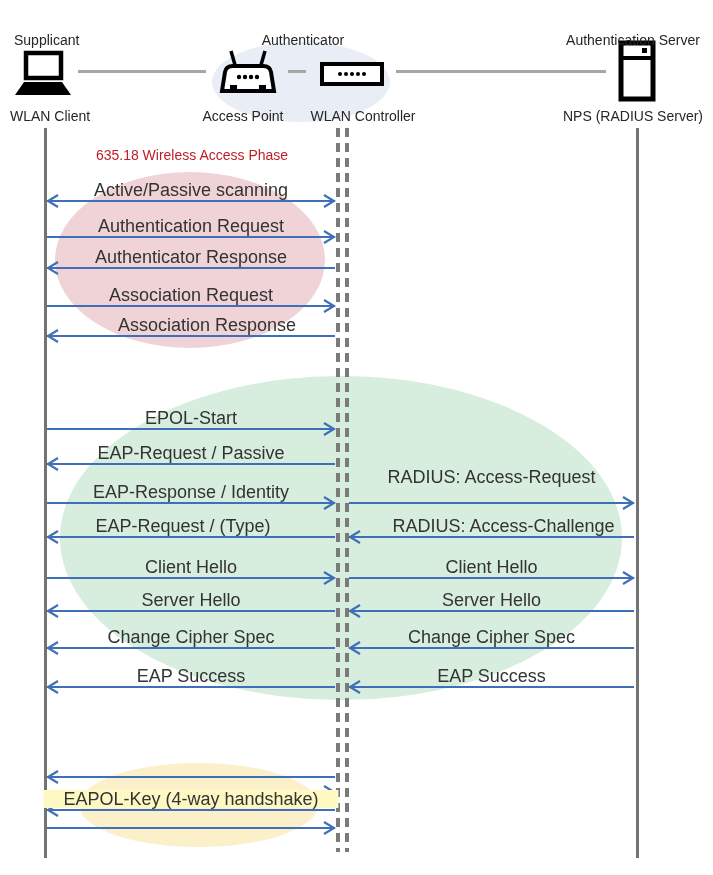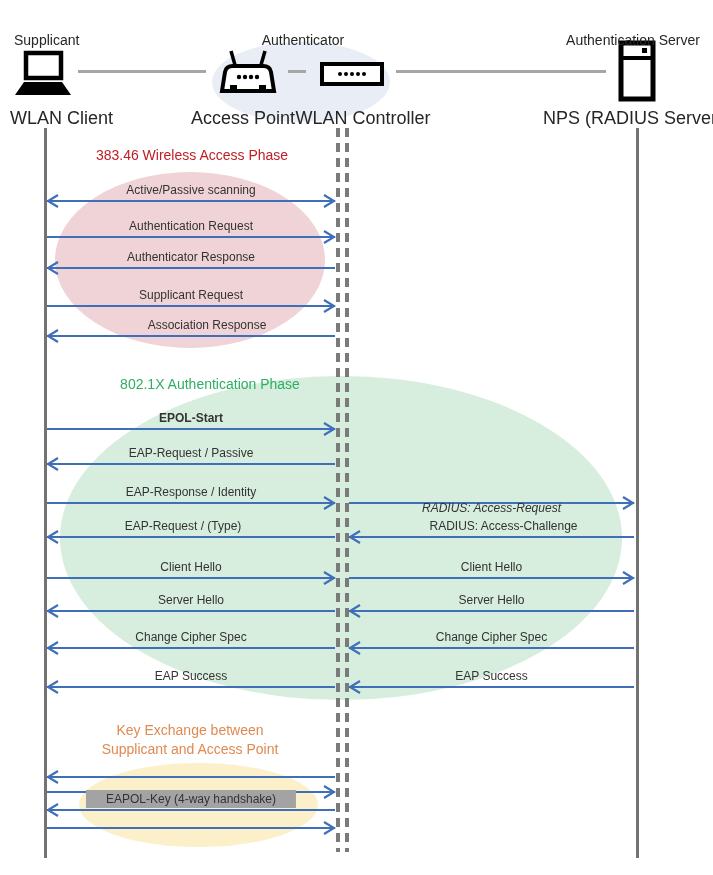--- a/index.html
+++ b/index.html
@@ -6,37 +6,37 @@
   body{font-family:"Liberation Sans", sans-serif; width:713px; height:875px; position:relative; overflow:hidden;}
   #diagram{position:absolute; inset:0; width:713px; height:875px;}
 
   .ellipse{position:absolute; border-radius:50%; z-index:0;}
   #el-blue{left:212px; top:42px; width:178px; height:80px;}
   #el-red{left:55px; top:172px; width:270px; height:176px;}
   #el-green{left:60px; top:376px; width:562px; height:324px;}
   #el-yellow{left:79px; top:763px; width:239px; height:84px;}
 
   .role{position:absolute; top:20px; font-size:14px; color:#262626; white-space:nowrap; z-index:3;margin-top:12px;}
-  .devname{position:absolute; top:108px; font-size:18px; color:#262626; white-space:nowrap; z-index:3;}
+  .devname{position:absolute; top:108px; font-size:14px; color:#262626; white-space:nowrap; z-index:3;}
   .ctr{transform:translateX(-50%);}
 
   .icon{position:absolute; z-index:2;}
 
   .connector{position:absolute; top:70px; height:3px; background:#A6A6A6; z-index:1;}
 
   .lifeline{position:absolute; top:128px; width:3px; height:730px; background:#737373; z-index:1;}
   .dashline{position:absolute; top:128px; width:4px; height:724px; z-index:1;
     background:repeating-linear-gradient(180deg,#7a7a7a 0 9px,transparent 9px 15px);}
 
   .phase-title{position:absolute; font-size:14px; white-space:pre-line; text-align:center; transform:translateX(-50%); z-index:4; line-height:19px;}
   #pt-red{left:192px; top:146px;}
   #pt-green{left:210px; top:375px;}
   #pt-orange{left:190px; top:721px;}
 
-  .msg-label{position:absolute; font-size:12px; color:#333; white-space:nowrap; transform:translateX(-50%); z-index:4; line-height:18px;}
+  .msg-label{position:absolute; font-size:18px; color:#333; white-space:nowrap; transform:translateX(-50%); z-index:4; line-height:18px;}
   .msg-arrow{position:absolute; z-index:3;}
 </style>
 </head>
 <body>
 
 <div id="diagram">
 
   <div class="ellipse" id="el-blue" style="background: rgb(233, 237, 246);"></div>
   <div class="ellipse" id="el-red" style="background: rgb(240, 211, 214);"></div>
   <div class="ellipse" id="el-green" style="background: rgb(215, 237, 221);"></div>
@@ -85,24 +85,21 @@
   <div class="devname" style="left:10px;">WLAN Client</div>
   <div class="devname ctr" style="left:243px;">Access Point</div>
   <div class="devname ctr" style="left:363px;text-align:center;">WLAN Controller</div>
   <div class="devname ctr" style="left:633px;">NPS (RADIUS Server)</div>
 
   <div class="lifeline" style="left:44px;"></div>
   <div class="dashline" style="left:336px;"></div>
   <div class="dashline" style="left:345px;"></div>
   <div class="lifeline" style="left:636px;"></div>
 
-  <div class="phase-title" id="pt-red" style="color: rgb(190, 32, 38);">383.46 Wireless Access Phase</div>
-  <div class="phase-title" id="pt-green" style="color: rgb(47, 174, 99);">802.1X Authentication Phase</div>
-  <div class="phase-title" id="pt-orange" style="color: rgb(224, 138, 82);">Key Exchange between
-Supplicant and Access Point</div>
+  <div class="phase-title" id="pt-red" style="color: rgb(190, 32, 38);">635.18 Wireless Access Phase</div>
 
   <div id="messages">
       <svg width="290" height="16" class="msg-arrow" style="left: 46px; top: 193px;">
         <line x1="1" y1="8" x2="289" y2="8" stroke="#3E6FB8" stroke-width="2"></line>
         <polyline points="12,2 2,8 12,14" fill="none" stroke="#3E6FB8" stroke-width="2.2"></polyline>
         <polyline points="278,2 288,8 278,14" fill="none" stroke="#3E6FB8" stroke-width="2.2"></polyline>
       </svg>
       <div class="msg-label" style="left: 191px; top: 181px;">Active/Passive scanning</div>
       <svg width="290" height="16" class="msg-arrow" style="left: 46px; top: 229px;">
         <line x1="1" y1="8" x2="289" y2="8" stroke="#3E6FB8" stroke-width="2"></line>
@@ -111,46 +108,46 @@
       <div class="msg-label" style="left: 191px; top: 217px;">Authentication Request</div>
       <svg width="290" height="16" class="msg-arrow" style="left: 46px; top: 260px;">
         <line x1="1" y1="8" x2="289" y2="8" stroke="#3E6FB8" stroke-width="2"></line>
         <polyline points="12,2 2,8 12,14" fill="none" stroke="#3E6FB8" stroke-width="2.2"></polyline>
       </svg>
       <div class="msg-label" style="left: 191px; top: 248px;">Authenticator Response</div>
       <svg width="290" height="16" class="msg-arrow" style="left: 46px; top: 298px;">
         <line x1="1" y1="8" x2="289" y2="8" stroke="#3E6FB8" stroke-width="2"></line>
         <polyline points="278,2 288,8 278,14" fill="none" stroke="#3E6FB8" stroke-width="2.2"></polyline>
       </svg>
-      <div class="msg-label" style="left: 191px; top: 286px;">Supplicant Request</div>
+      <div class="msg-label" style="left: 191px; top: 286px;">Association Request</div>
       <svg width="290" height="16" class="msg-arrow" style="left: 46px; top: 328px;">
         <line x1="1" y1="8" x2="289" y2="8" stroke="#3E6FB8" stroke-width="2"></line>
         <polyline points="12,2 2,8 12,14" fill="none" stroke="#3E6FB8" stroke-width="2.2"></polyline>
       </svg>
       <div class="msg-label" style="left: 191px; top: 316px; margin-left: 16px;">Association Response</div>
       <svg width="290" height="16" class="msg-arrow" style="left: 46px; top: 421px;">
         <line x1="1" y1="8" x2="289" y2="8" stroke="#3E6FB8" stroke-width="2"></line>
         <polyline points="278,2 288,8 278,14" fill="none" stroke="#3E6FB8" stroke-width="2.2"></polyline>
       </svg>
-      <div class="msg-label" style="left: 191px; top: 409px; font-weight: bold;">EPOL-Start</div>
+      <div class="msg-label" style="left: 191px; top: 409px;">EPOL-Start</div>
       <svg width="290" height="16" class="msg-arrow" style="left: 46px; top: 456px;">
         <line x1="1" y1="8" x2="289" y2="8" stroke="#3E6FB8" stroke-width="2"></line>
         <polyline points="12,2 2,8 12,14" fill="none" stroke="#3E6FB8" stroke-width="2.2"></polyline>
       </svg>
       <div class="msg-label" style="left: 191px; top: 444px;">EAP-Request / Passive</div>
       <svg width="290" height="16" class="msg-arrow" style="left: 46px; top: 495px;">
         <line x1="1" y1="8" x2="289" y2="8" stroke="#3E6FB8" stroke-width="2"></line>
         <polyline points="278,2 288,8 278,14" fill="none" stroke="#3E6FB8" stroke-width="2.2"></polyline>
       </svg>
       <div class="msg-label" style="left: 191px; top: 483px;">EAP-Response / Identity</div>
       <svg width="287" height="16" class="msg-arrow" style="left: 348px; top: 495px;">
         <line x1="1" y1="8" x2="286" y2="8" stroke="#3E6FB8" stroke-width="2"></line>
         <polyline points="275,2 285,8 275,14" fill="none" stroke="#3E6FB8" stroke-width="2.2"></polyline>
       </svg>
-      <div class="msg-label" style="left: 491.5px; top: 499px; font-style: italic;">RADIUS: Access-Request</div>
+      <div class="msg-label" style="left: 491.5px; top: 468px;">RADIUS: Access-Request</div>
       <svg width="290" height="16" class="msg-arrow" style="left: 46px; top: 529px;">
         <line x1="1" y1="8" x2="289" y2="8" stroke="#3E6FB8" stroke-width="2"></line>
         <polyline points="12,2 2,8 12,14" fill="none" stroke="#3E6FB8" stroke-width="2.2"></polyline>
       </svg>
       <div class="msg-label" style="left: 183px; top: 517px;">EAP-Request / (Type)</div>
       <svg width="287" height="16" class="msg-arrow" style="left: 348px; top: 529px;">
         <line x1="1" y1="8" x2="286" y2="8" stroke="#3E6FB8" stroke-width="2"></line>
         <polyline points="12,2 2,8 12,14" fill="none" stroke="#3E6FB8" stroke-width="2.2"></polyline>
       </svg>
       <div class="msg-label" style="left: 491.5px; top: 517px; margin-left: 12px;">RADIUS: Access-Challenge</div>
@@ -199,20 +196,20 @@
         <polyline points="12,2 2,8 12,14" fill="none" stroke="#3E6FB8" stroke-width="2.2"></polyline>
       </svg>
       <svg width="290" height="16" class="msg-arrow" style="left: 46px; top: 784px;">
         <line x1="1" y1="8" x2="289" y2="8" stroke="#3E6FB8" stroke-width="2"></line>
         <polyline points="278,2 288,8 278,14" fill="none" stroke="#3E6FB8" stroke-width="2.2"></polyline>
       </svg>
       <svg width="290" height="16" class="msg-arrow" style="left: 46px; top: 802px;">
         <line x1="1" y1="8" x2="289" y2="8" stroke="#3E6FB8" stroke-width="2"></line>
         <polyline points="12,2 2,8 12,14" fill="none" stroke="#3E6FB8" stroke-width="2.2"></polyline>
       </svg>
-      <div class="msg-label" style="left: 191px; top: 790px; background: #a3a3a3; padding: 0px 20px;">EAPOL-Key (4-way handshake)</div>
+      <div class="msg-label" style="left: 191px; top: 790px; background: #fef9c3; padding: 0px 20px;">EAPOL-Key (4-way handshake)</div>
       <svg width="290" height="16" class="msg-arrow" style="left: 46px; top: 820px;">
         <line x1="1" y1="8" x2="289" y2="8" stroke="#3E6FB8" stroke-width="2"></line>
         <polyline points="278,2 288,8 278,14" fill="none" stroke="#3E6FB8" stroke-width="2.2"></polyline>
       </svg>
     </div>
 
 </div>
 
 </body></html>

